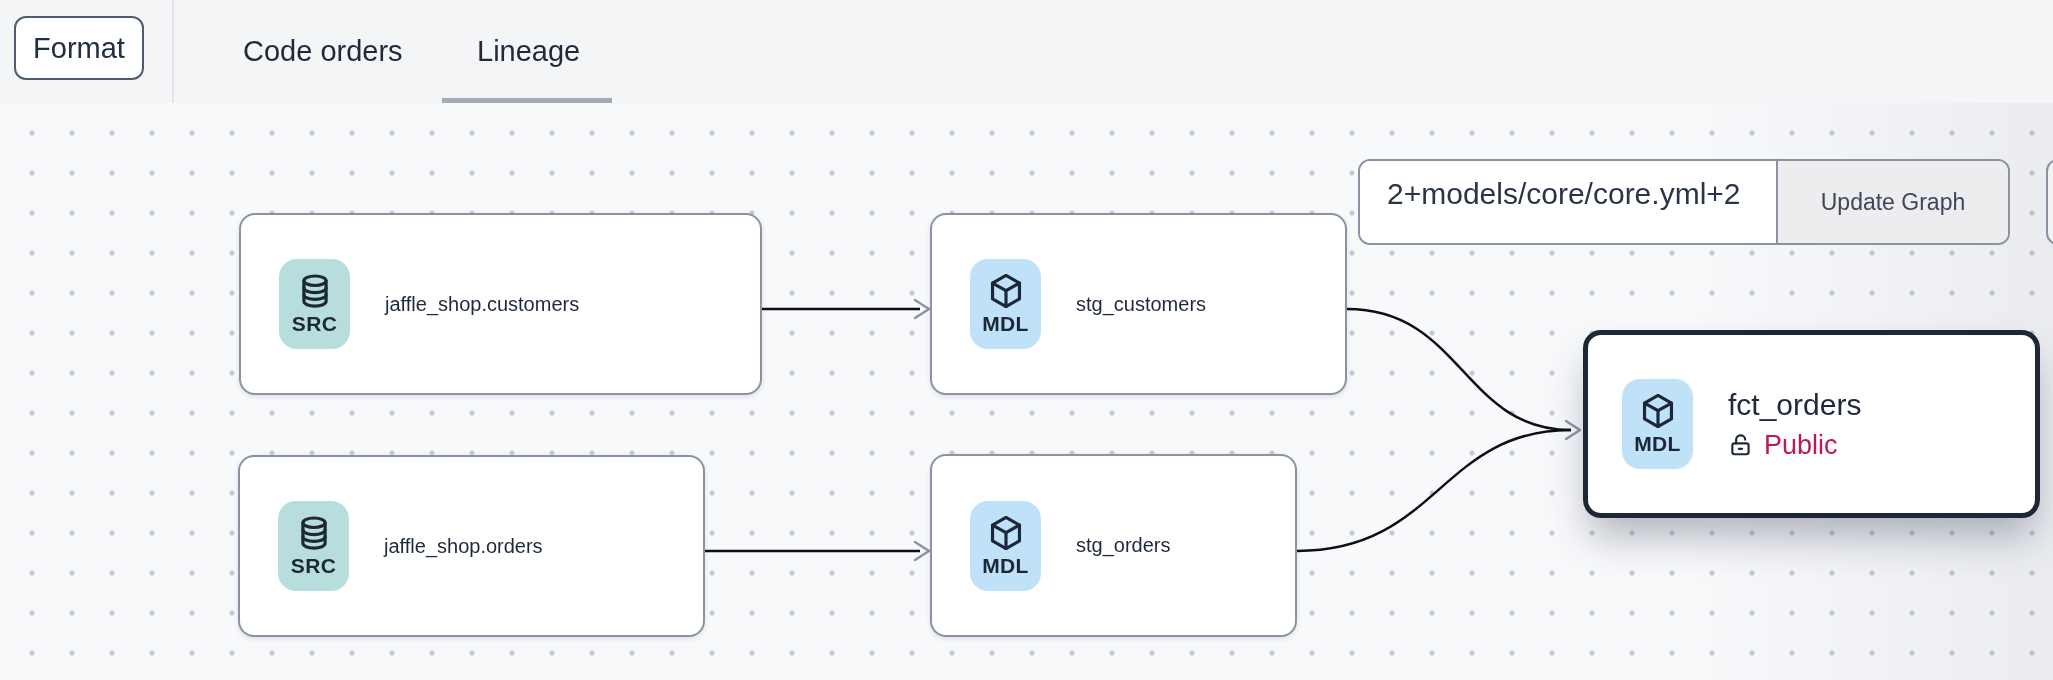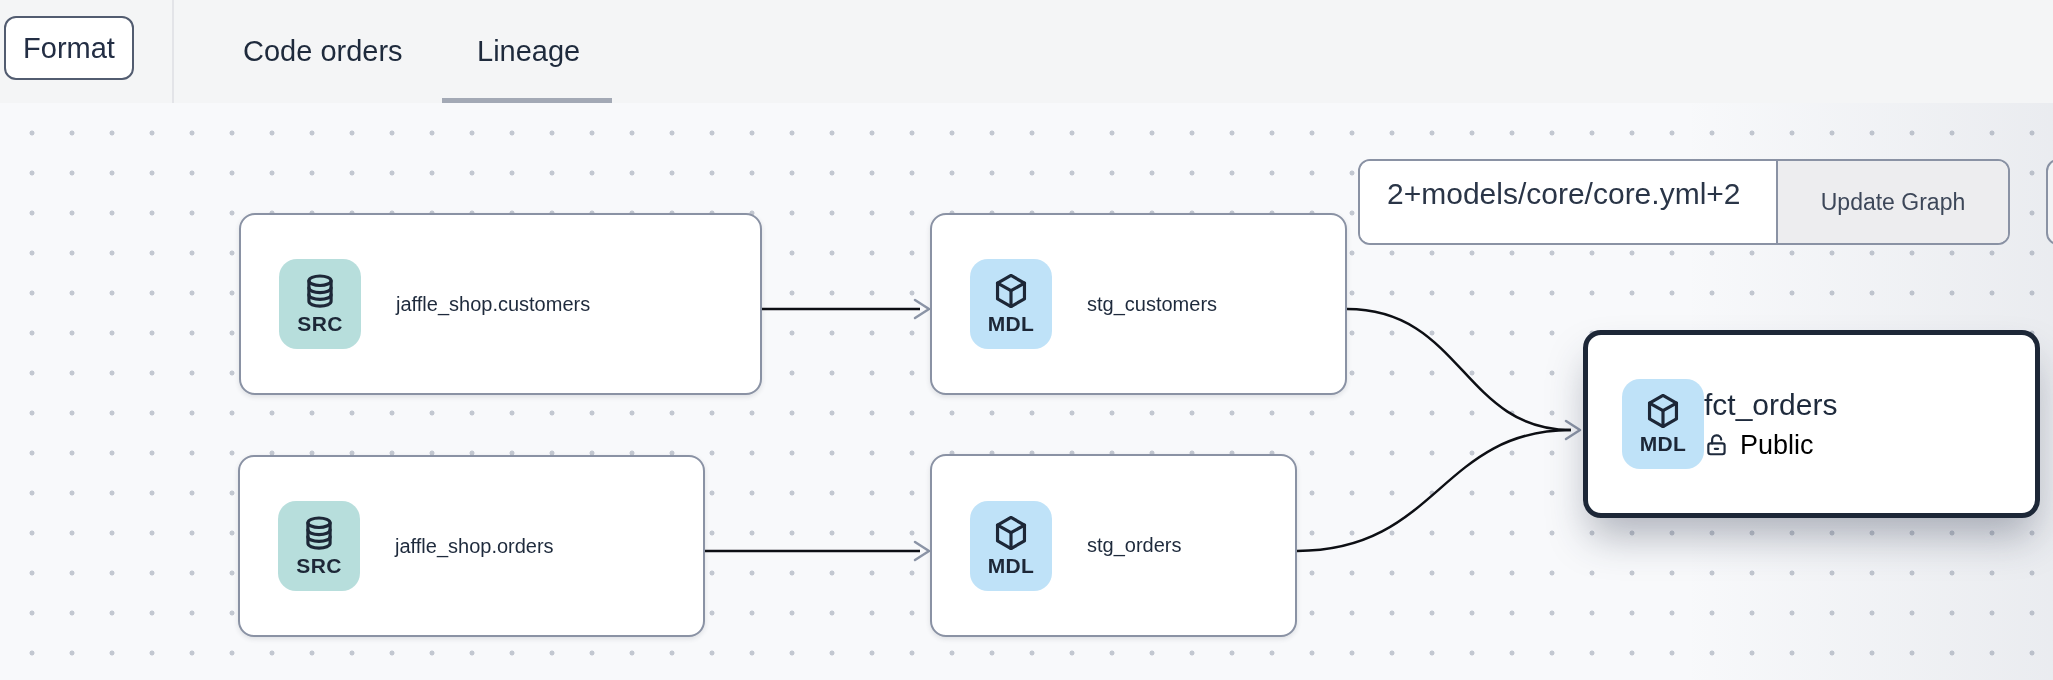--- a/index.html
+++ b/index.html
@@ -2,21 +2,21 @@
 <html><head>
 <meta charset="utf-8">
 <style>
   * { margin:0; padding:0; box-sizing:border-box; }
   html,body { width:2053px; height:680px; font-family:"Liberation Sans", sans-serif; }
   .app { position:relative; width:2053px; height:680px; overflow:hidden; background:#f8f9fb; }
 
   
   .header { position:absolute; left:0; top:0; width:2053px; height:103px; background:#f4f5f6; }
   .format-btn {
-    position:absolute; left:4px; top:16px; width:130px; height:64px;
+    position:absolute; left:14px; top:16px; width:130px; height:64px;
     background:#ffffff; border:2px solid #525c70; border-radius:12px;
     font-family:"Liberation Sans", sans-serif;
     font-size:29px; color:#232e44; cursor:pointer;
   }
   .header-divider { position:absolute; left:172px; top:0; width:2px; height:103px; background:#e3e4e8; }
   .tab { position:absolute; top:0; height:103px; line-height:103px; font-size:29px; color:#1e2a3c; cursor:pointer; }
   .tab-code { left:243px; }
   .tab-lineage { left:477px; }
   .tab-underline { position:absolute; left:442px; bottom:0; width:170px; height:5px; background:#a3a9b5; }
 
@@ -44,31 +44,31 @@
   .n-stg-customers { left:930px; top:213px; width:417px; height:182px; }
   .n-src-orders    { left:238px; top:455px; width:467px; height:182px; }
   .n-stg-orders    { left:930px; top:454px; width:367px; height:183px; }
   .n-fct-orders {
     left:1583px; top:330px; width:457px; height:188px;
     border:5px solid #1d2737; border-radius:18px;
     box-shadow:0 24px 40px -6px rgba(42,52,74,0.35);
     padding-left:34px;
   }
   .badge {
-    width:82px; height:90px; border-radius:18px; flex:0 0 auto;
+    width:71px; height:90px; border-radius:18px; flex:0 0 auto;
     display:flex; flex-direction:column; align-items:center; justify-content:center;
   }
   .badge-source { background:#b7dedc; }
   .badge-model  { background:#bfe2f8; }
   .badge-label { font-size:21px; font-weight:600; letter-spacing:0.4px; color:#1d2737; margin-top:2px; }
   .badge svg { display:block; }
   .node-label { margin-left:35px; font-size:20px; color:#1e2a3c; white-space:nowrap; }
-  .node-text-col { display:flex; flex-direction:column; gap:8px; }
+  .node-text-col { margin-left:35px; display:flex; flex-direction:column; gap:8px; }
   .node-title { font-size:30px; color:#1e2a3c; white-space:nowrap; }
-  .node-access { display:flex; align-items:center; gap:10px; font-size:27px; color:#000000; }
+  .node-access { display:flex; align-items:center; gap:10px; font-size:27px; color:#be185d; }
   .node-access svg { display:block; }
 
   
   .graph-toolbar {
     position:absolute; left:1358px; top:159px; width:652px; height:86px;
     border:2px solid #8a92a4; border-radius:12px; overflow:hidden;
     display:flex; background:#ffffff;
   }
   .selector-input {
     flex:1 1 auto; min-width:0; border:none; outline:none; background:#ffffff;

